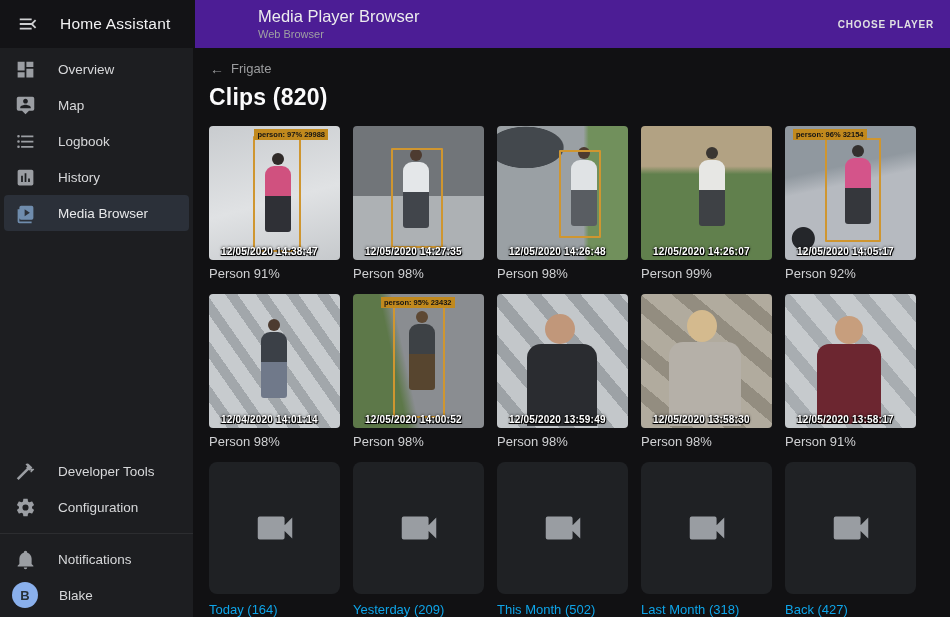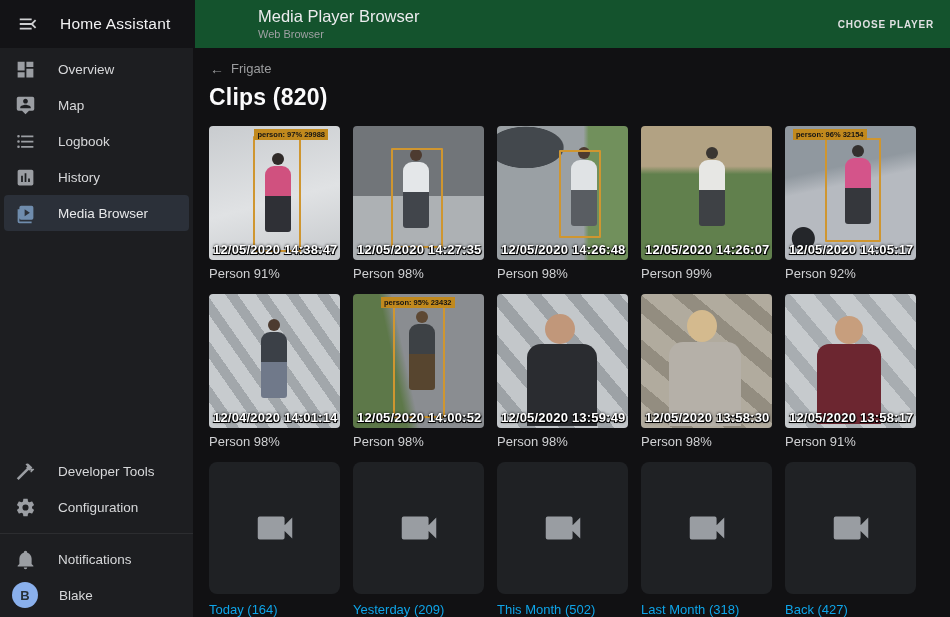--- a/index.html
+++ b/index.html
@@ -16,21 +16,21 @@
   header { height: 48px; display: flex; flex: none; }
   .hdr-left {
     width: 195px; flex: none; background: #131316;
     display: flex; align-items: center; padding-left: 14px;
   }
   .menu-btn { background: none; border: none; cursor: pointer; width: 28px; height: 28px;
     display: flex; align-items: center; justify-content: center; }
   .menu-btn svg { width: 22px; height: 22px; fill: #cfd0d2; }
   .app-name { margin-left: 18px; font-size: 15.5px; color: #f1f1f2; letter-spacing: .2px; }
   .hdr-main {
-    flex: 1; background: #14532d; display: flex; align-items: center;
+    flex: 1; background: #4c1d95; display: flex; align-items: center;
     padding-left: 63px; padding-right: 10px;
   }
   .hdr-titles { display: flex; flex-direction: column; line-height: 1.15; }
   .hdr-title { font-size: 16.5px; color: #ececee; }
   .hdr-subtitle { font-size: 11px; color: #9fa0a3; margin-top: 2px; }
   .choose-player {
     margin-left: auto; background: none; border: none; cursor: pointer;
     color: #e0e0e2; font-size: 10px; font-weight: 700; letter-spacing: .8px;
     font-family: inherit; padding: 8px 6px;
   }
@@ -94,22 +94,22 @@
     left: calc(var(--px, 50px) + 7px); top: calc(var(--py, 36px) - 13px);
   }
   .thumb::after {
     content: ""; position: absolute; width: 26px; height: 66px;
     border-radius: 9px 9px 3px 3px;
     background: linear-gradient(var(--shirt, #888) 0 46%, var(--pants, #333) 46%);
     left: var(--px, 50px); top: var(--py, 36px);
   }
 
   .ts {
-    position: absolute; left: 4px; bottom: 3px; z-index: 3;
-    color: #fff; font-size: 13px; font-weight: 700; letter-spacing: .2px;
+    position: absolute; left: 12px; bottom: 3px; z-index: 3;
+    color: #fff; font-size: 10px; font-weight: 700; letter-spacing: .2px;
     white-space: nowrap;
     text-shadow: 1px 1px 0 #000, -1px 1px 0 #000, 0 0 3px #000;
   }
   .tag {
     position: absolute; z-index: 3; background: #c1891d; color: #141414;
     font-size: 7.5px; font-weight: 700; padding: 1px 3px; white-space: nowrap;
   }
   .tag:empty { display: none; }
   .bbox { position: absolute; z-index: 2; border: 2px solid #cf9630; border-radius: 1px; }
 

